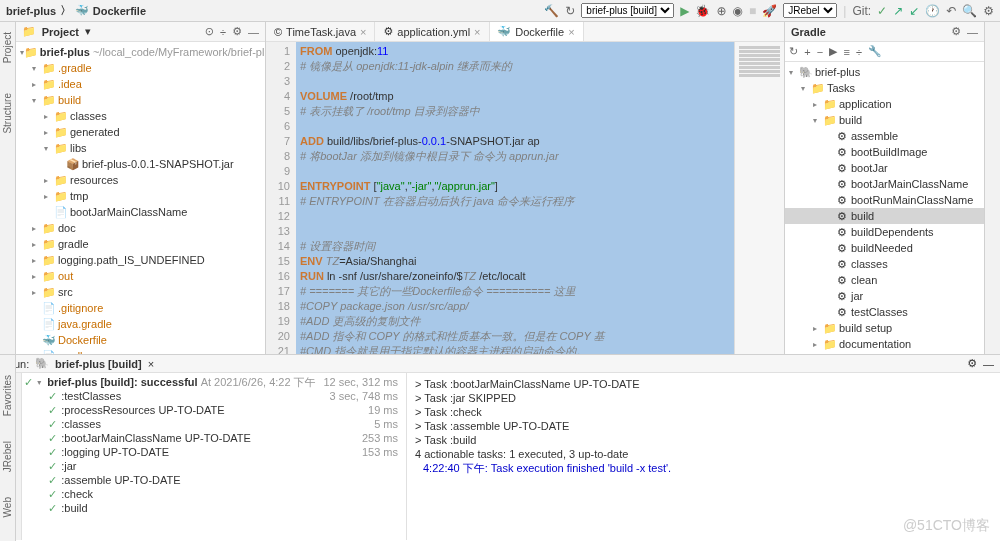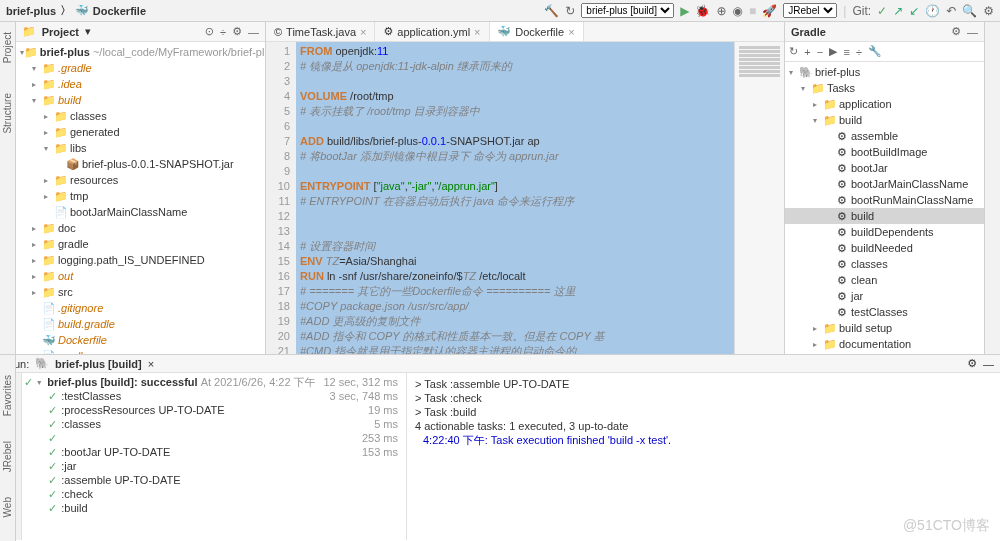--- a/index.html
+++ b/index.html
@@ -14,21 +14,21 @@
 .project-pane { width: 250px; border-right: 1px solid #d0d0d0; display: flex; flex-direction: column; }
 .pane-head { height: 20px; background: #f6f6f6; border-bottom: 1px solid #e0e0e0; display: flex; align-items: center; padding: 0 6px; gap: 6px; }
 .pane-head .title { font-weight: bold; }
 .pane-head .spacer { flex: 1; }
 .pane-head .ic { cursor: pointer; color: #666; }
 .tree { flex: 1; overflow: auto; padding: 2px 0; }
 .tree-row { display: flex; align-items: center; height: 16px; padding-left: 4px; cursor: pointer; white-space: nowrap; }
 .arrow { width: 10px; color: #888; font-size: 8px; }
 .ticon { width: 14px; text-align: center; margin-right: 2px; }
 .lbl { color: #333; }
-.lbl.orange { color: #c76e00; font-style: italic; }
+.lbl.orange { color: #c76e00; }
 .lbl.gray { color: #999; }
 .editor { flex: 1; display: flex; flex-direction: column; }
 .tabs { height: 20px; background: #f6f6f6; border-bottom: 1px solid #e0e0e0; display: flex; align-items: center; }
 .tab { padding: 0 8px; height: 100%; display: flex; align-items: center; gap: 4px; border-right: 1px solid #e0e0e0; cursor: pointer; }
 .tab.active { background: #fff; }
 .tab .x { color: #999; }
 .code { flex: 1; display: flex; background: #a8c8e8; overflow: hidden; font-family: "Consolas", monospace; font-size: 11px; }
 .gutter { width: 30px; background: #f0f0f0; text-align: right; padding: 2px 6px 0 0; color: #999; line-height: 15px; }
 .lines { flex: 1; padding: 2px 4px; line-height: 15px; white-space: pre; }
 .kw { color: #cc7832; font-weight: bold; }
@@ -190,21 +190,21 @@
           <span class="lbl ">src</span>
         </div>
         <div class="tree-row" style="padding-left: 16px;">
           <span class="arrow"></span>
           <span class="ticon">📄</span>
           <span class="lbl orange">.gitignore</span>
         </div>
         <div class="tree-row" style="padding-left: 16px;">
           <span class="arrow"></span>
           <span class="ticon">📄</span>
-          <span class="lbl orange">build.gradle</span>
+          <span class="lbl orange">java.gradle</span>
         </div>
         <div class="tree-row" style="padding-left: 16px;">
           <span class="arrow"></span>
           <span class="ticon">🐳</span>
           <span class="lbl orange">Dockerfile</span>
         </div>
         <div class="tree-row" style="padding-left: 16px;">
           <span class="arrow"></span>
           <span class="ticon">📄</span>
           <span class="lbl orange">gradlew</span>
@@ -395,25 +395,26 @@
           <span>:processResources UP-TO-DATE</span>
           <span class="time">19 ms</span>
         </div>
         <div class="rt-row" style="padding-left: 24px;">
           <span class="chk">✓</span>
           <span>:classes</span>
           <span class="time">5 ms</span>
         </div>
         <div class="rt-row" style="padding-left: 24px;">
           <span class="chk">✓</span>
+          <span>:bootJarMainClassName UP-TO-DATE</span>
           <span class="time">253 ms</span>
         </div>
         <div class="rt-row" style="padding-left: 24px;">
           <span class="chk">✓</span>
-          <span>:bootJar UP-TO-DATE</span>
+          <span>:logging UP-TO-DATE</span>
           <span class="time">153 ms</span>
         </div>
         <div class="rt-row" style="padding-left: 24px;">
           <span class="chk">✓</span>
           <span>:jar</span>
           <span class="time"></span>
         </div>
         <div class="rt-row" style="padding-left: 24px;">
           <span class="chk">✓</span>
           <span>:assemble UP-TO-DATE</span>
@@ -424,22 +425,24 @@
           <span>:check</span>
           <span class="time"></span>
         </div>
         <div class="rt-row" style="padding-left: 24px;">
           <span class="chk">✓</span>
           <span>:build</span>
           <span class="time"></span>
         </div>
       </div>
     <div class="console" id="console">
+        <div>&gt; Task :bootJarMainClassName UP-TO-DATE</div>
+        <div>&gt; Task :jar SKIPPED</div>
+        <div>&gt; Task :check</div>
         <div>&gt; Task :assemble UP-TO-DATE</div>
-        <div>&gt; Task :check</div>
         <div>&gt; Task :build</div>
         <div></div>
         <div>4 actionable tasks: 1 executed, 3 up-to-date</div>
         <div class="info">4:22:40 下午: Task execution finished 'build -x test'.</div>
       </div>
   </div>
 </div>
 
 <div class="lbbar">
   <span>Favorites</span>

